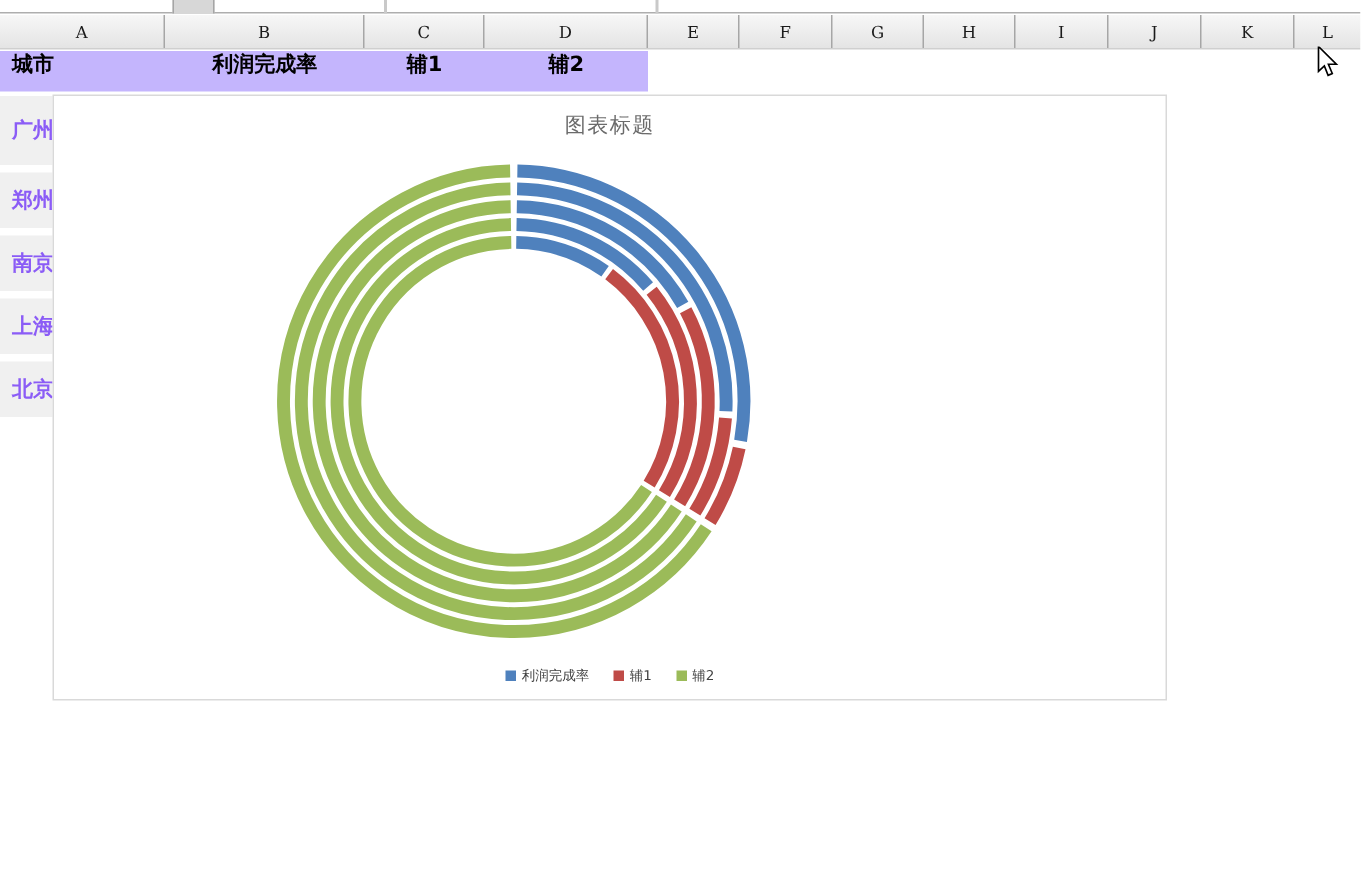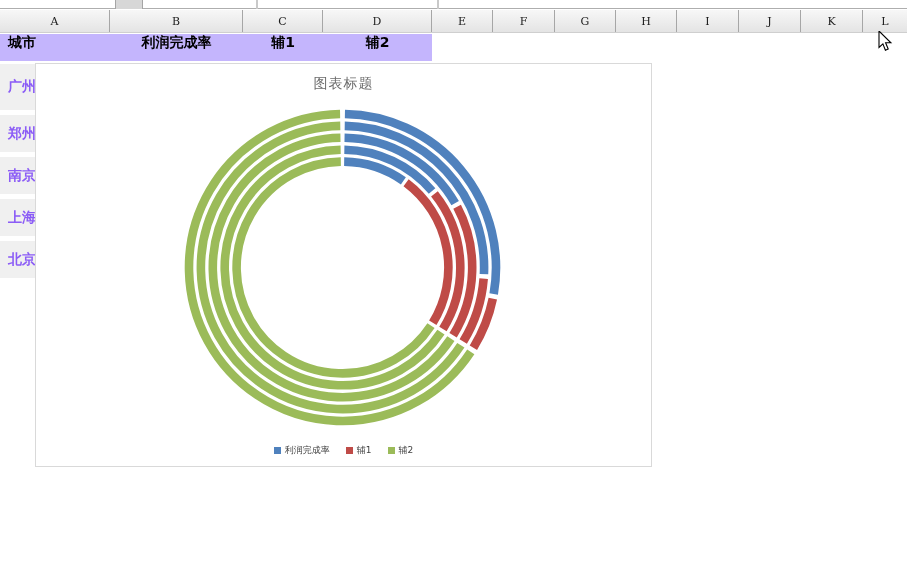--- a/index.html
+++ b/index.html
@@ -30,21 +30,21 @@
   .hdr-cell { font-size:14px; font-weight:bold; color:#000; text-align:center; }
   .hdr-a { width:110px; text-align:left; padding-left:8px; }
   .hdr-b { width:133px; } .hdr-c { width:80px; } .hdr-d { width:109px; }
 
   
   .sheet-row { position:absolute; left:0; width:110px; background:#f0f0f0;
                display:flex; align-items:center; }
   .city { font-size:14px; font-weight:bold; color:#8b5cf6; padding-left:8px; white-space:nowrap; }
 
   
-  .chart-box { position:absolute; left:35px; top:63px; width:617px; height:404px;
+  .chart-box { position:absolute; left:35px; top:63px; width:743px; height:404px;
                background:#fff; border:1px solid #d9d9d9; z-index:5; }
   .chart-title { position:absolute; left:0; top:11px; width:100%; text-align:center;
                  font-size:14px; color:#6b6b6b; letter-spacing:1px; }
   .legend { position:absolute; left:0; top:378px; width:100%; height:16px;
             display:flex; align-items:center; justify-content:center; gap:16px; }
   .legend-item { display:flex; align-items:center; gap:4px; }
   .legend-swatch { width:7px; height:7px; display:inline-block; }
   .legend-label { font-size:9px; color:#3f3f3f; }
 
   svg.rings { position:absolute; left:0; top:0; }

